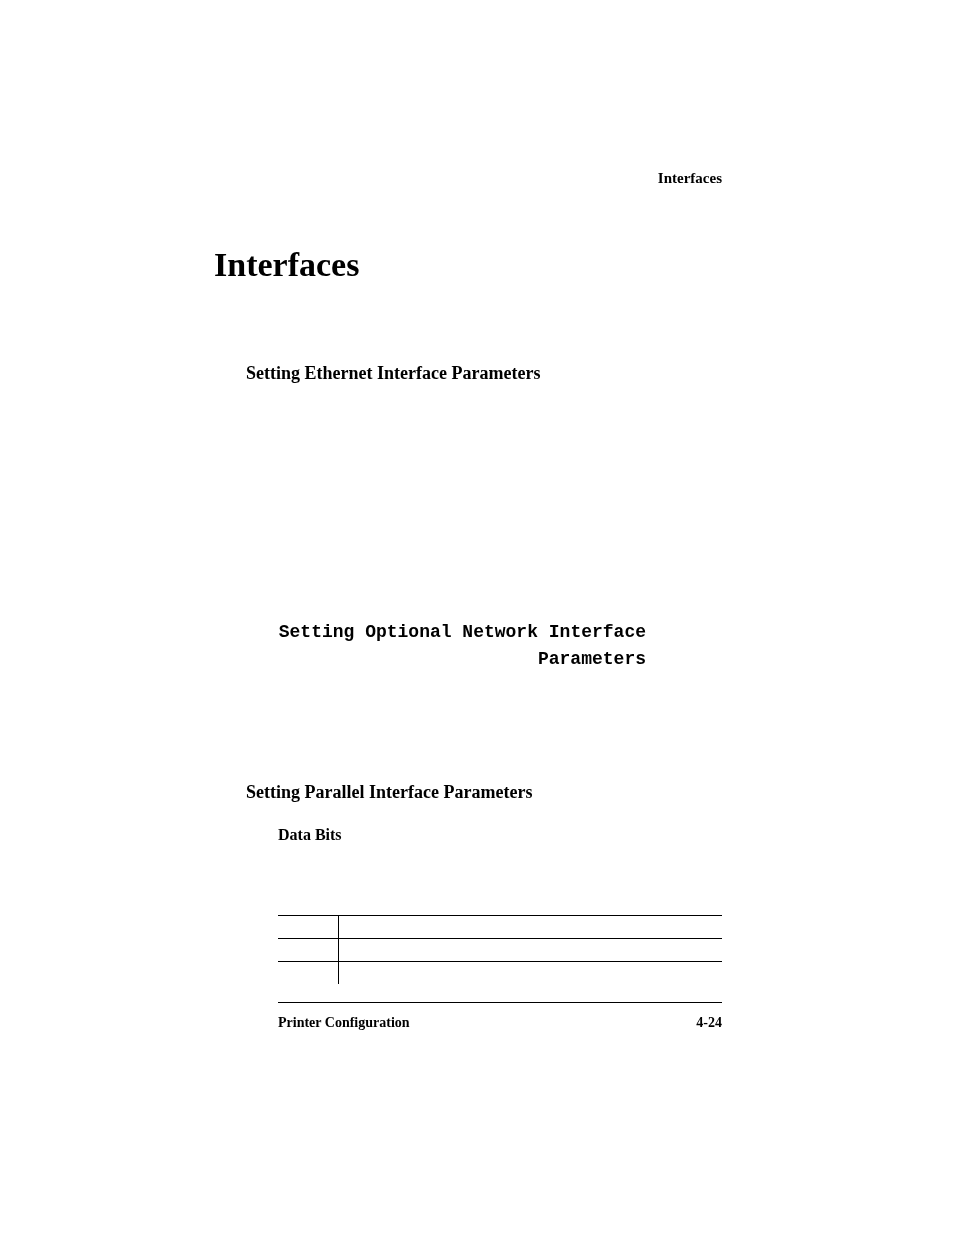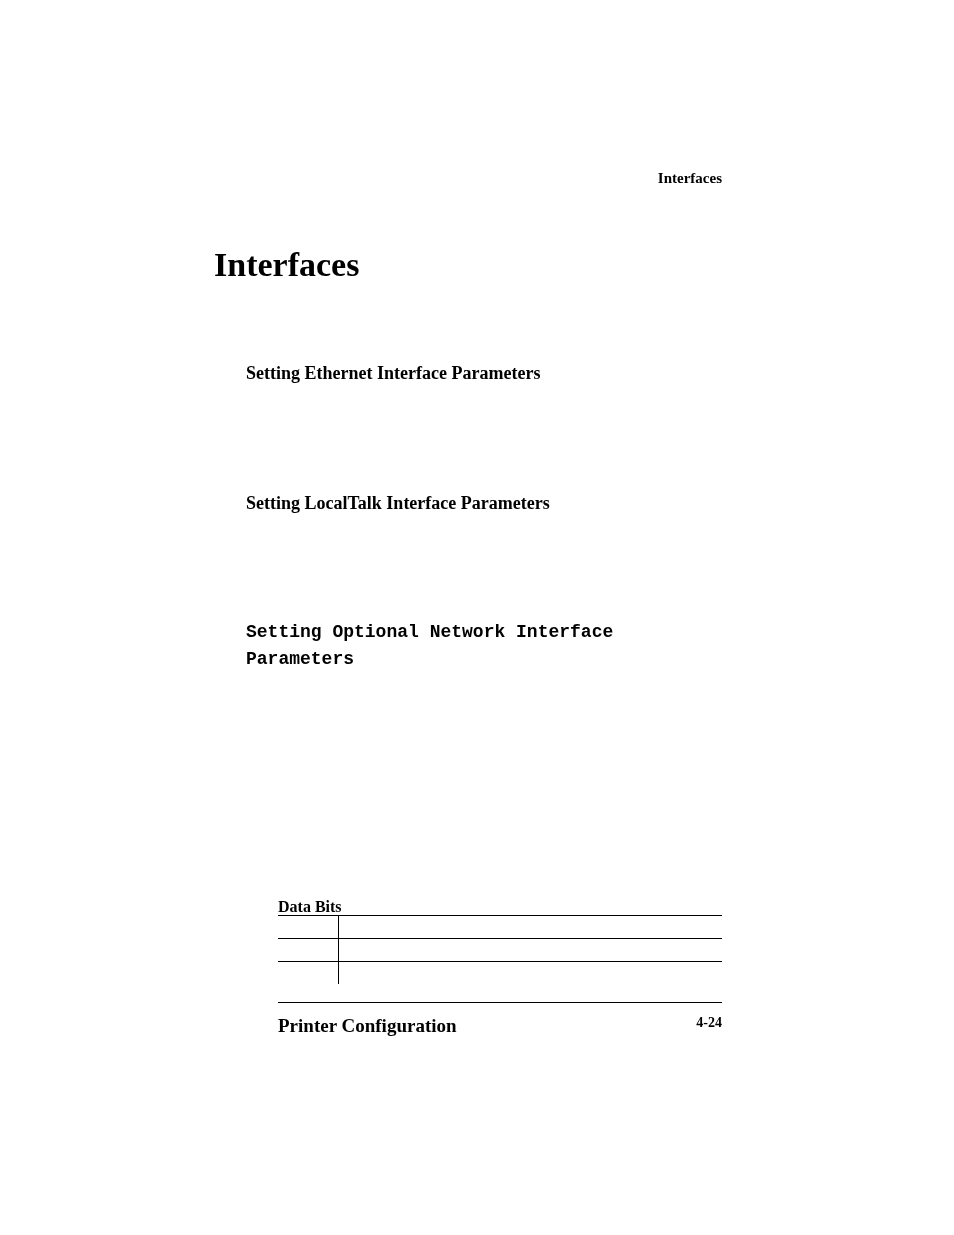--- a/index.html
+++ b/index.html
@@ -33,29 +33,30 @@
     font-weight: bold;
     font-family: Georgia, serif;
   }
   .section {
     position: absolute;
     left: 246px;
     font-size: 18px;
     font-weight: bold;
     font-family: Georgia, serif;
     line-height: 1.5;
+    text-align: right;
   }
   .s1 { top: 360px; }
   .s2 { top: 490px; }
   .s3 { top: 619px; width: 400px; font-family: Liberation Mono, monospace; }
   .s4 { top: 779px; }
   .subsection {
     position: absolute;
     left: 278px;
-    top: 898px;
+    top: 826px;
     font-size: 16px;
     font-weight: bold;
     font-family: Georgia, serif;
   }
   .table-box {
     position: absolute;
     left: 278px;
     top: 915px;
     width: 444px;
   }
@@ -76,43 +77,43 @@
     left: 278px;
     top: 1002px;
     width: 444px;
     height: 0;
     border-top: 1px solid #000;
   }
   .footer-left {
     position: absolute;
     left: 278px;
     top: 1015px;
-    font-size: 19px;
+    font-size: 14px;
     font-weight: bold;
     font-family: Georgia, serif;
   }
   .footer-right {
     position: absolute;
     right: 232px;
     top: 1015px;
     font-size: 14px;
     font-weight: bold;
     font-family: Georgia, serif;
   }
 </style>
 </head>
 <body>
 
 <div class="page">
   <div class="running-header">Interfaces</div>
   <div class="main-title">Interfaces</div>
 
   <div class="section s1">Setting Ethernet Interface Parameters</div>
-  <div class="section s2">Setting LocalTalk Interface Parameters</div>
   <div class="section s3">Setting Optional Network Interface Parameters</div>
+  <div class="section s4">Setting Parallel Interface Parameters</div>
 
   <div class="subsection">Data Bits</div>
 
   <div class="table-box">
     <table>
       <tbody>
           <tr>
             <td class="c1"></td>
             <td class="c2"></td>
           </tr>

